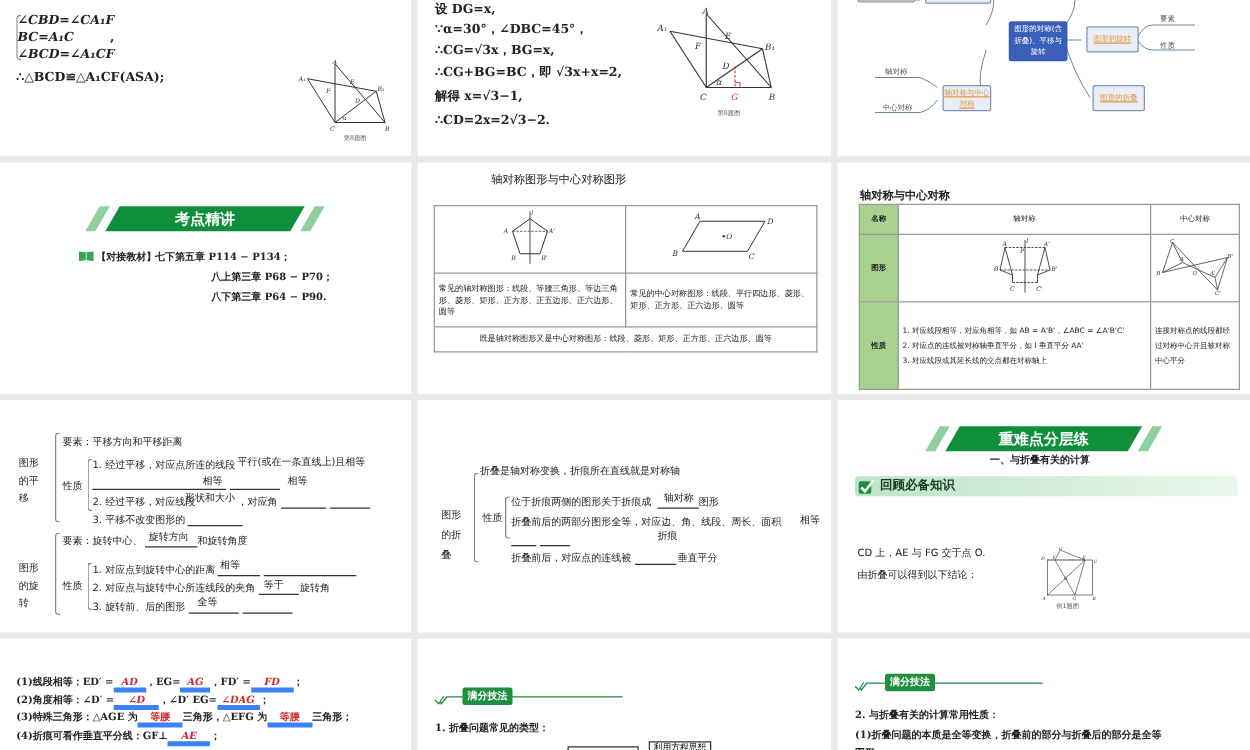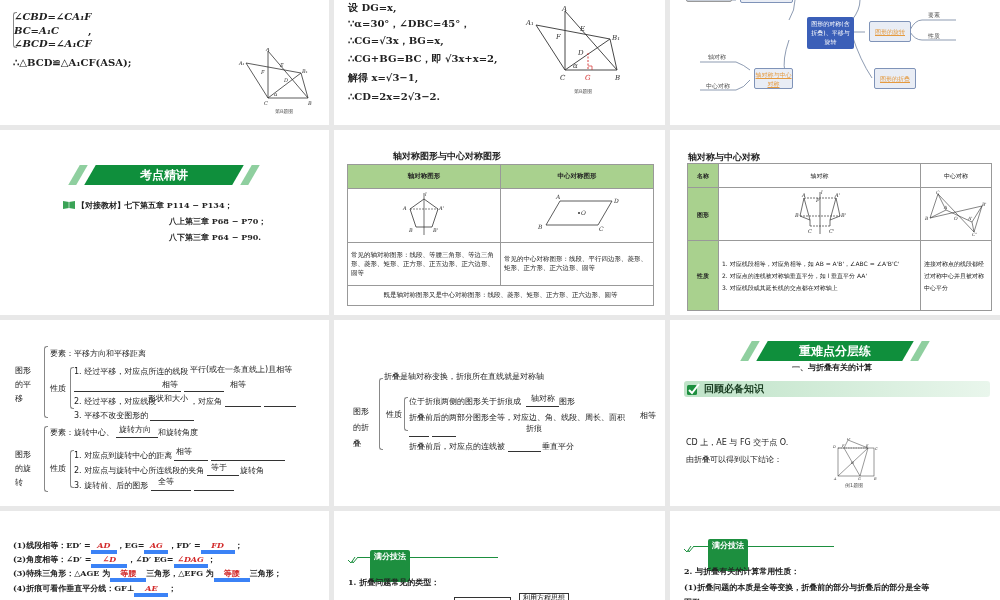--- a/index.html
+++ b/index.html
@@ -19,21 +19,21 @@
   .banner .bar { position: absolute; left: 12px; right: 12px; top: 0; height: 20px; background: #0f8f3c; transform: skewX(-30deg); }
   .banner .sl { position: absolute; top: 0; width: 8px; height: 20px; background: #8fcf9f; transform: skewX(-30deg); }
   .banner .lbl { position: absolute; left: 0; right: 0; top: 2px; text-align: center; color: #fff; font-weight: bold; font-size: 12px; font-family: "DejaVu Sans", sans-serif; }
   table.tb { position: absolute; border-collapse: collapse; font-family: "DejaVu Sans", sans-serif; font-size: 6.5px; color: #222; }
   table.tb td { border: 1px solid #999; padding: 2px 3px; vertical-align: middle; line-height: 9px; }
   table.tb td.hd { background: #a9d18e; text-align: center; font-weight: bold; }
   .mm-node { position: absolute; border: 1px solid #7f93b8; background: #e9edf5; color: #e59a3f; font-size: 6px; text-align: center; text-decoration: underline; border-radius: 2px; font-family: "DejaVu Sans", sans-serif; }
   .mm-center { position: absolute; background: #3b5fb8; color: #fff; font-size: 6px; line-height: 9px; text-align: center; border-radius: 2px; padding: 2px; font-family: "DejaVu Sans", sans-serif; }
   .mm-leaf { position: absolute; font-size: 6px; color: #555; font-family: "DejaVu Sans", sans-serif; }
   .skill { position: absolute; }
-  .skill .tag { position: absolute; left: 10px; top: 0; height: 32px; background: #1d8f3f; color: #fff; font-size: 8px; font-weight: bold; padding: 1px 4px; border-radius: 2px; font-family: "DejaVu Sans", sans-serif; }
+  .skill .tag { position: absolute; left: 10px; top: 0; height: 14px; background: #1d8f3f; color: #fff; font-size: 8px; font-weight: bold; padding: 1px 4px; border-radius: 2px; font-family: "DejaVu Sans", sans-serif; }
   .skill .line { position: absolute; left: 0; top: 7px; height: 1px; background: #1d8f3f; }
   .brace { position: absolute; border-left: 1px solid #888; border-top: 1px solid #888; border-bottom: 1px solid #888; width: 4px; border-radius: 3px 0 0 3px; }
   .knowhdr { position: absolute; height: 16px; background: linear-gradient(90deg,#bfe3c8,#e9f6ec); border-radius: 3px; }
   .boxed { display:inline-block; border:1px solid #333; padding:0 3px; font-size:7px; line-height:9px; }
 </style>
 </head>
 <body>
 
 <div class="slide" style="left:0;top:0;width:329px;height:125px;">
   <div class="brace" style="left:13px;top:12px;height:36px;"></div>
@@ -140,27 +140,23 @@
     <path d="M0 0 L6 1 L12 0 L12 8 L6 7 L0 8 Z" fill="#3aa356"></path>
       <line x1="6" y1="1" x2="6" y2="7" stroke="#fff" stroke-width="0.6"></line>
   </svg>
   <div class="t small" style="left:77px;top:70px;font-weight:bold;">【对接教材】</div>
   <div class="t small" style="left:124px;top:70px;font-weight:bold;">七下第五章 P114 − P134；</div>
   <div class="t small" style="left:169px;top:86px;font-weight:bold;">八上第三章 P68 − P70；</div>
   <div class="t small" style="left:169px;top:102px;font-weight:bold;">八下第三章 P64 − P90.</div>
 </div>
 
 <div class="slide" style="left:334px;top:130px;width:331px;height:185px;">
-  <div class="t sans" style="left:15px;top:20px;font-size:9px;font-weight:bold;padding-left:44px;">轴对称图形与中心对称图形</div>
+  <div class="t sans" style="left:15px;top:8px;font-size:9px;font-weight:normal;padding-left:44px;">轴对称图形与中心对称图形</div>
   <table class="tb" style="left:13px;top:34px;width:307px;">
     <tbody>
-        <tr style="height:24px;">
-      <td class="hd" style="width:50%;">轴对称图形</td>
-      <td class="hd">中心对称图形</td>
-    </tr>
     <tr style="height:52px;">
       <td style="text-align:center;">
         <svg width="50" height="46" viewBox="0 0 50 46">
           <polygon points="25,8 39,18 33,36 17,36 11,18" fill="none" stroke="#333" stroke-width="0.8"></polygon>
           <line x1="25" y1="2" x2="25" y2="44" stroke="#333" stroke-width="0.7"></line>
           <line x1="11" y1="18" x2="39" y2="18" stroke="#333" stroke-width="0.6" stroke-dasharray="2,1"></line>
           <g font-size="5" font-style="italic" fill="#333" font-family="DejaVu Serif, serif">
             <text x="26" y="5">l</text>
                 <text x="4" y="19">A</text>
                 <text x="40" y="19">A'</text>

